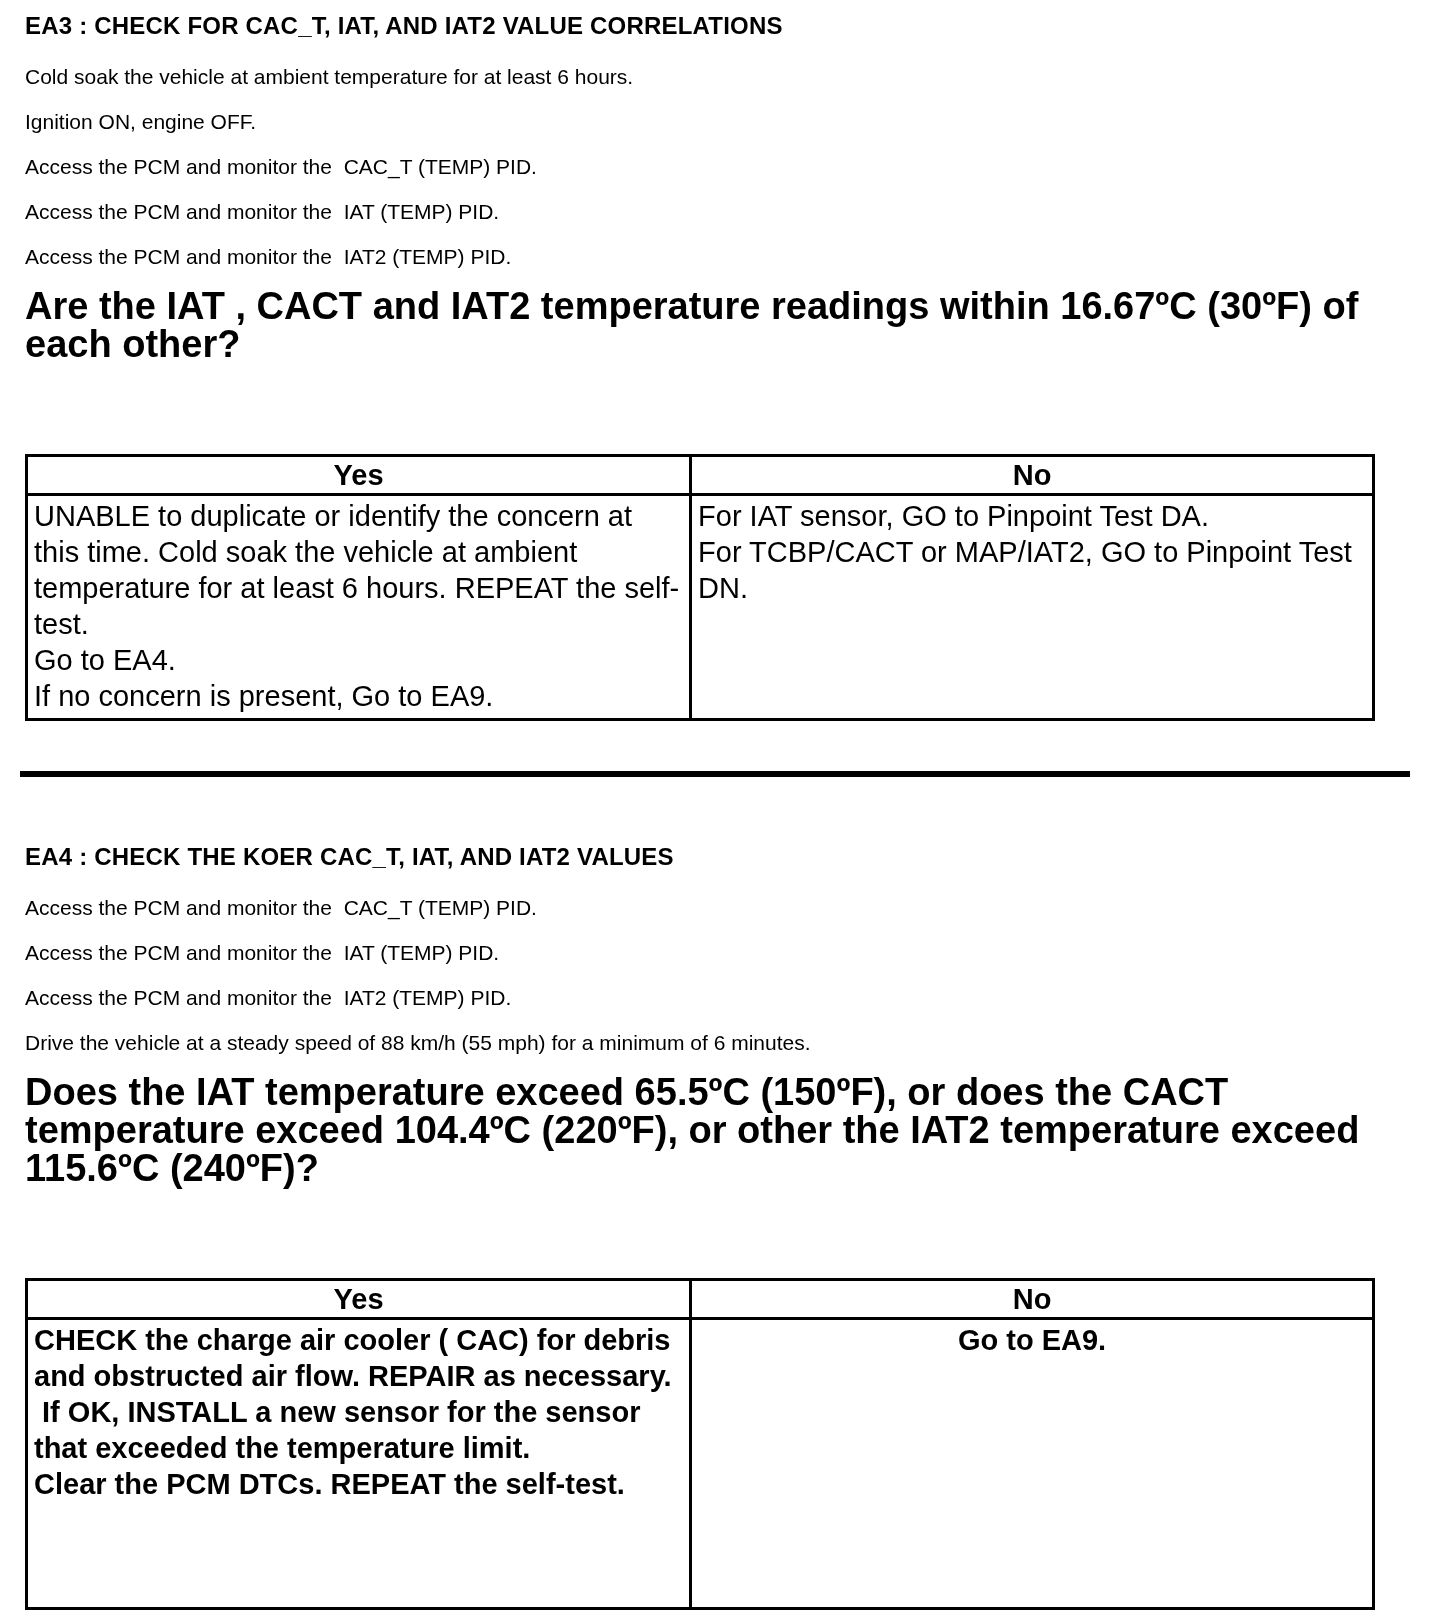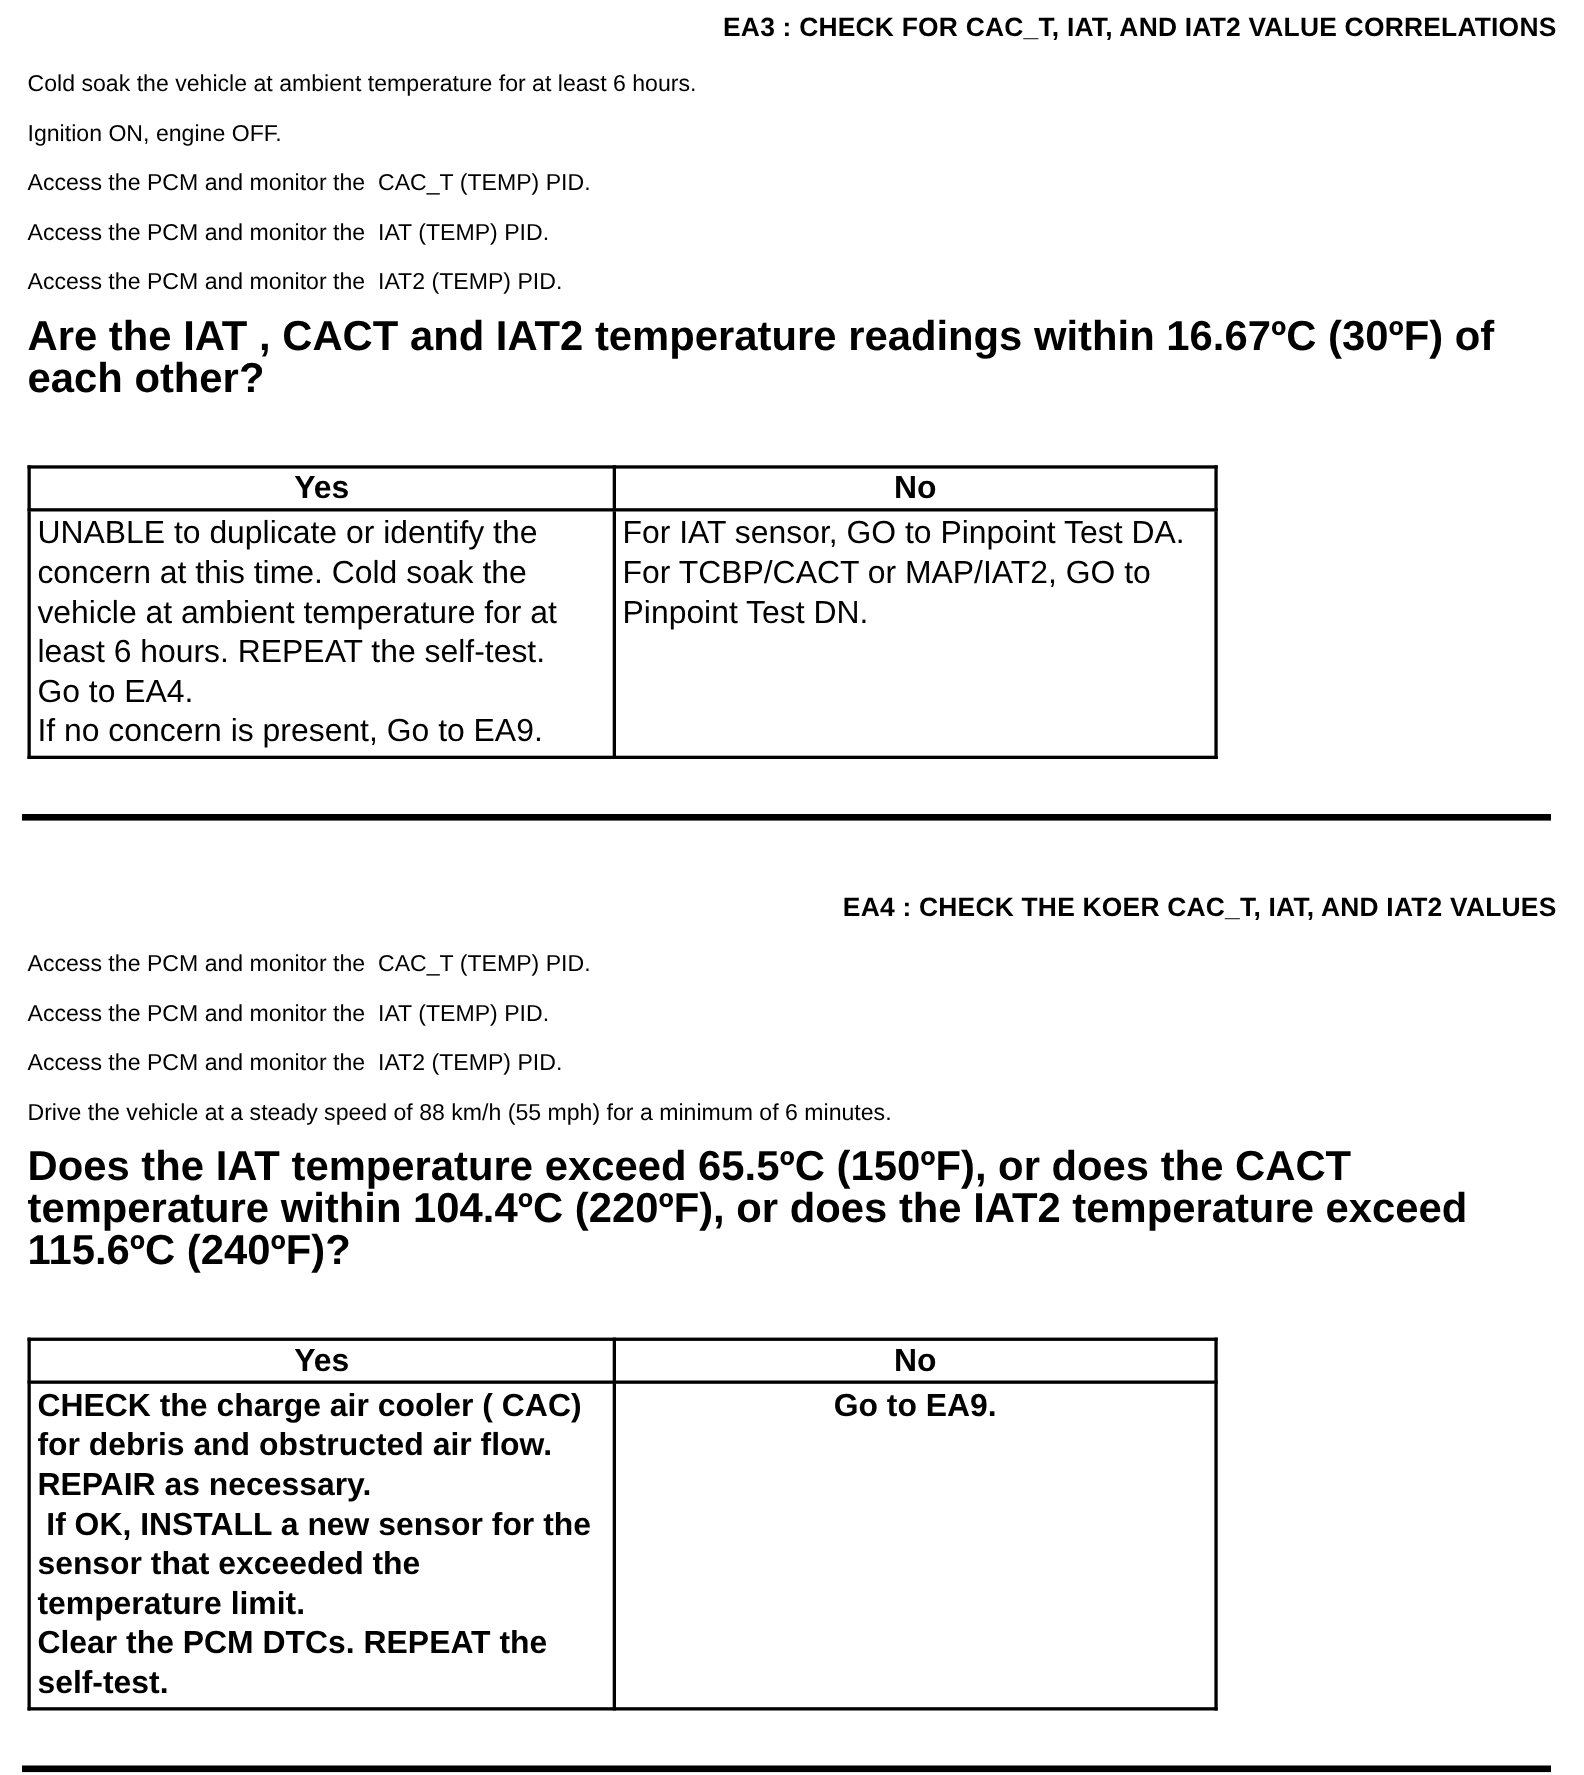--- a/index.html
+++ b/index.html
@@ -16,41 +16,41 @@
   .page {
     padding: 12px 25px 20px 25px;
     box-sizing: border-box;
     width: 1440px;
   }
   .sec-heading {
     font-size: 24px;
     font-weight: bold;
     margin: 0 0 22px 0;
     letter-spacing: 0.2px;
-    text-align: right;
   }
   .line {
     font-size: 21px;
     line-height: 30px;
     margin: 0 0 15px 0;
     white-space: pre-wrap;
   }
   .question {
     font-size: 38px;
     font-weight: bold;
     line-height: 38px;
     margin: 6px 0 0 0;
     white-space: pre-wrap;
   }
   .table-gap { height: 60px; }
   table.decision {
-    width: 1082px;
+    width: 1350px;
     border-collapse: collapse;
     table-layout: fixed;
     border: 3px solid #000;
+    margin-top: 31px;
   }
   table.decision th, table.decision td {
     border: 3px solid #000;
     font-size: 29px;
     box-sizing: border-box;
   }
   table.decision th {
     font-weight: bold;
     text-align: center;
     padding: 2px 4px;
@@ -116,21 +116,21 @@
   <div class="after-divider-gap"></div>
 
   <section>
     <h2 class="sec-heading">EA4 : CHECK THE KOER CAC_T, IAT, AND IAT2 VALUES</h2>
 
     <div class="line">Access the PCM and monitor the  CAC_T (TEMP) PID.</div>
     <div class="line">Access the PCM and monitor the  IAT (TEMP) PID.</div>
     <div class="line">Access the PCM and monitor the  IAT2 (TEMP) PID.</div>
     <div class="line">Drive the vehicle at a steady speed of 88 km/h (55 mph) for a minimum of 6 minutes.</div>
 
-    <div class="question">Does the IAT temperature exceed 65.5ºC (150ºF), or does the CACT temperature within 104.4ºC (220ºF), or does the IAT2 temperature exceed 115.6ºC (240ºF)?</div>
+    <div class="question">Does the IAT temperature exceed 65.5ºC (150ºF), or does the CACT temperature exceed 104.4ºC (220ºF), or other the IAT2 temperature exceed 115.6ºC (240ºF)?</div>
 
     <div class="table-gap"></div>
 
     <table class="decision">
       <tbody>
         <tr>
           <th class="col-yes">Yes</th>
           <th class="col-no">No</th>
         </tr>
         <tr class="tall">

